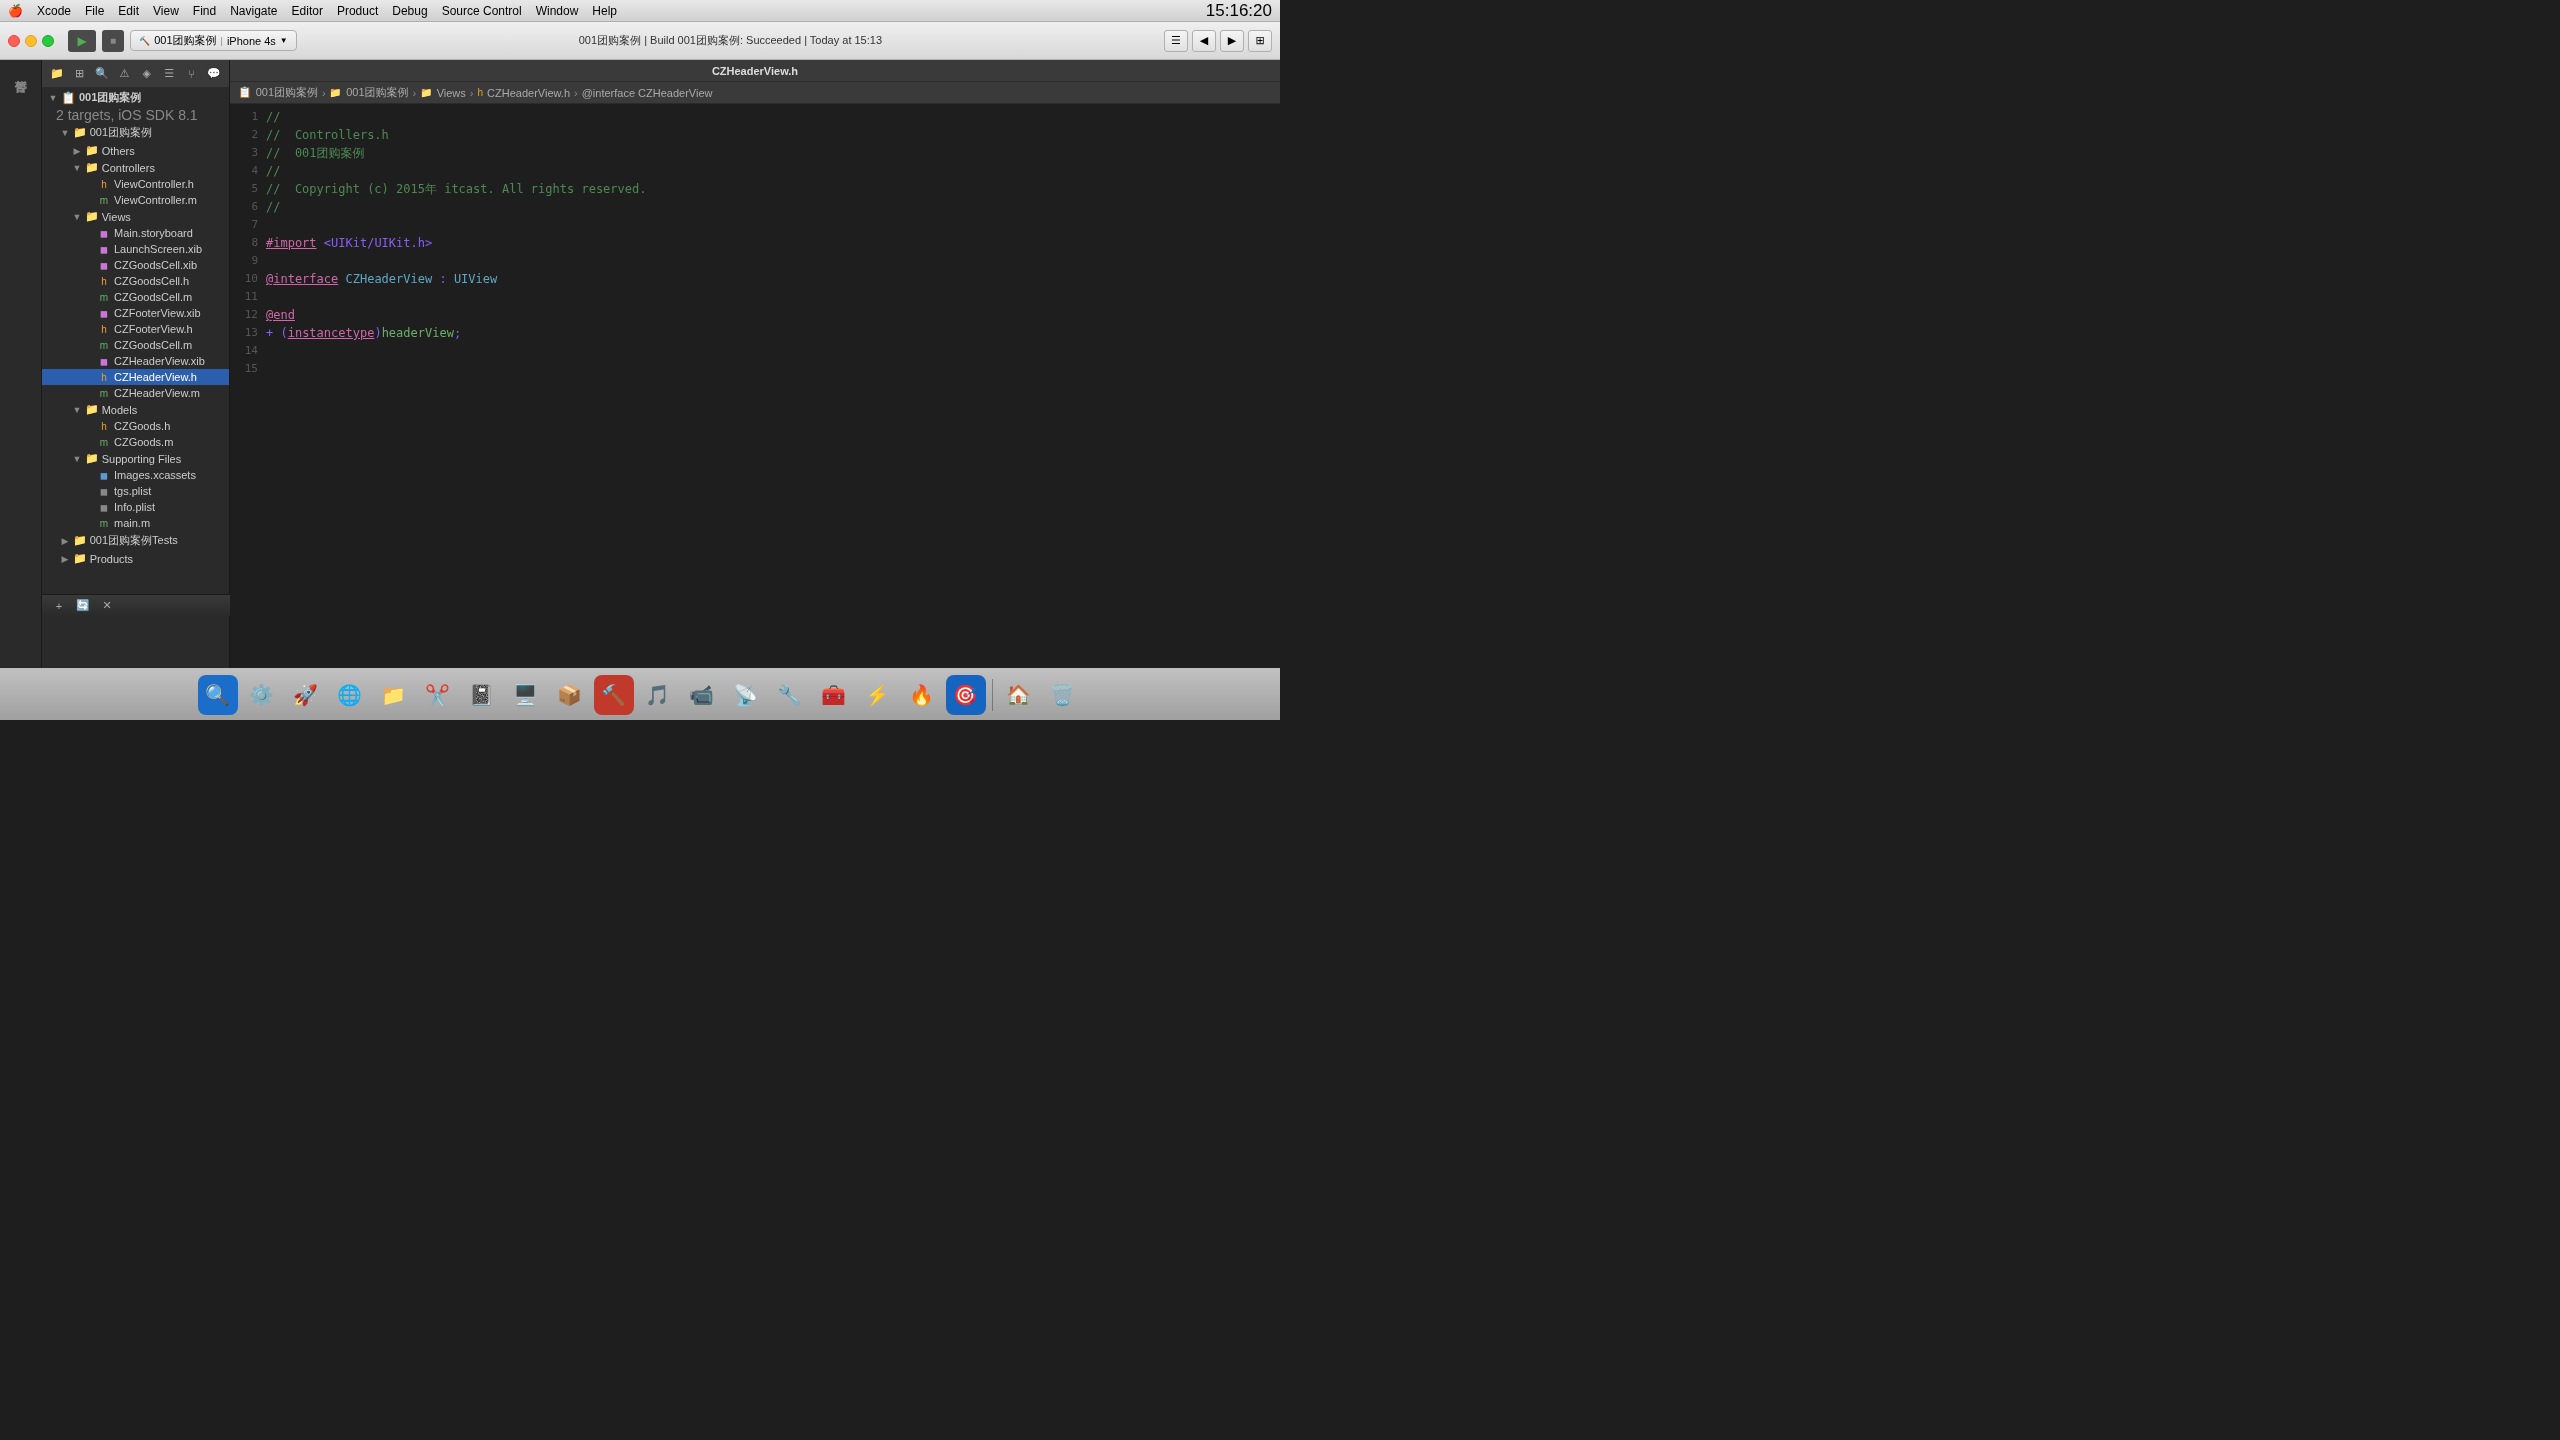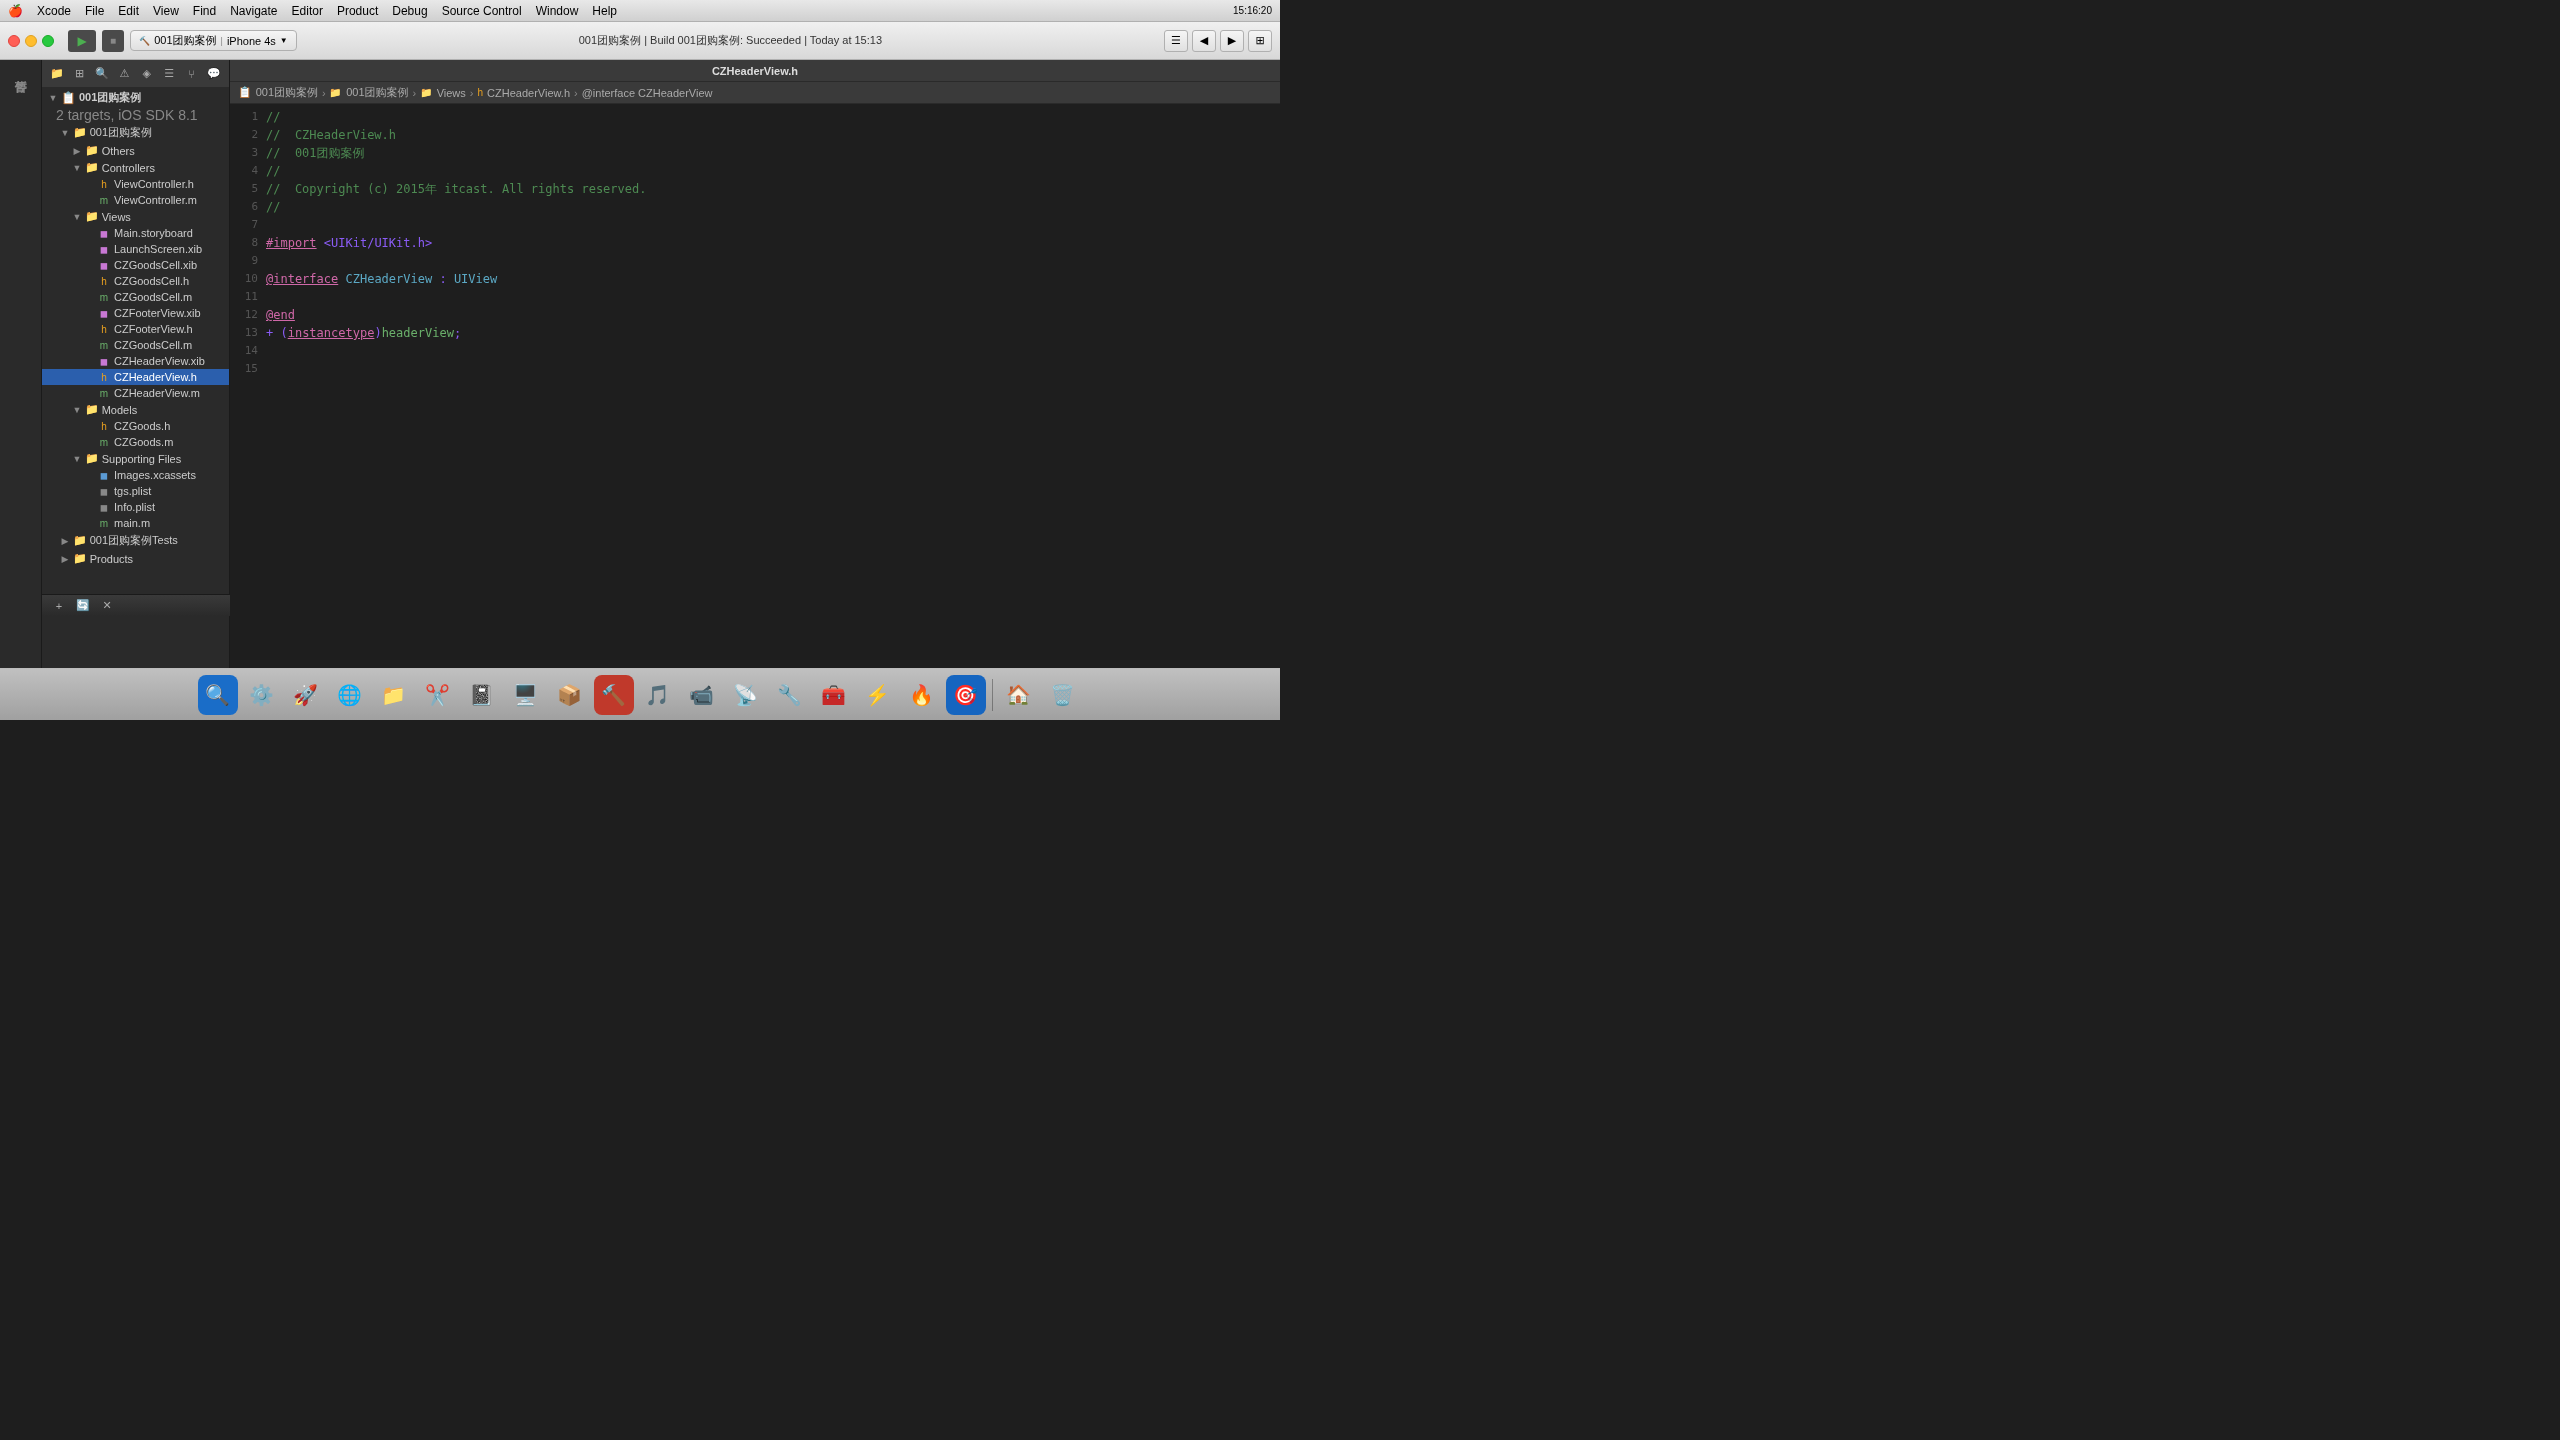--- a/index.html
+++ b/index.html
@@ -12,21 +12,21 @@
       display: flex;
       align-items: center;
       padding: 0 8px;
       font-size: 12px;
       color: #000;
       gap: 14px;
       border-bottom: 1px solid #b0b0b0;
     }
     .menubar-item { cursor: pointer; white-space: nowrap; }
     .menubar-item:first-child { font-size: 14px; }
-    .menubar-right { margin-left: auto; display: flex; align-items: center; gap: 10px; font-size: 10px; }
+    .menubar-right { margin-left: auto; display: flex; align-items: center; gap: 10px; font-size: 17px; }
 
     
     .toolbar {
       height: 38px;
       background: linear-gradient(to bottom, #f0f0f0, #d8d8d8);
       border-bottom: 1px solid #b0b0b0;
       display: flex;
       align-items: center;
       padding: 0 8px;
       gap: 6px;
@@ -476,21 +476,21 @@
           <div>9</div>
           <div>10</div>
           <div>11</div>
           <div>12</div>
           <div>13</div>
           <div>14</div>
           <div>15</div>
         </div>
         <div class="code-content">
           <div class="code-line"><span class="c-comment">//</span></div>
-          <div class="code-line"><span class="c-comment">//  CZHeaderView.h</span></div>
+          <div class="code-line"><span class="c-comment">//  Controllers.h</span></div>
           <div class="code-line"><span class="c-comment">//  001团购案例</span></div>
           <div class="code-line"><span class="c-comment">//</span></div>
           <div class="code-line"><span class="c-comment">//  Copyright (c) 2015年 itcast. All rights reserved.</span></div>
           <div class="code-line"><span class="c-comment">//</span></div>
           <div class="code-line"> </div>
           <div class="code-line"><span class="c-keyword">#import</span><span class="c-plain"> &lt;UIKit/UIKit.h&gt;</span></div>
           <div class="code-line"> </div>
           <div class="code-line"><span class="c-keyword">@interface</span><span class="c-plain"> </span><span class="c-class">CZHeaderView</span><span class="c-plain"> : </span><span class="c-class">UIView</span></div>
           <div class="code-line"> </div>
           <div class="code-line"><span class="c-keyword">@end</span></div>

